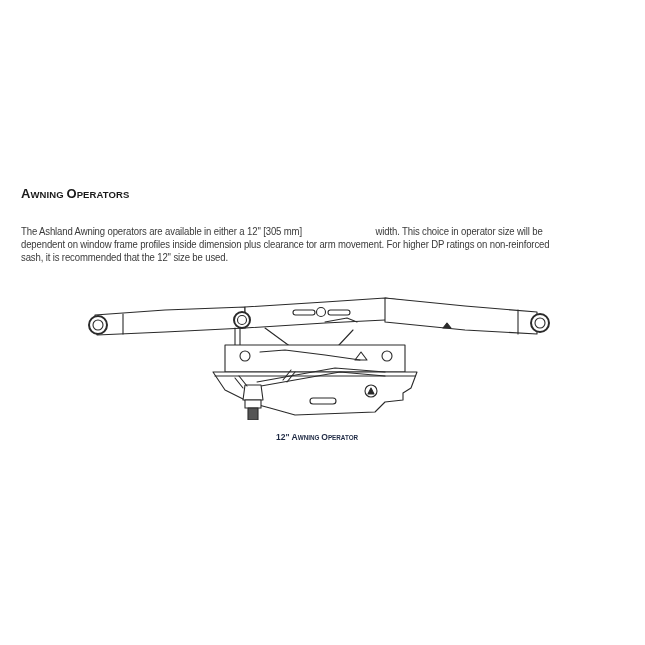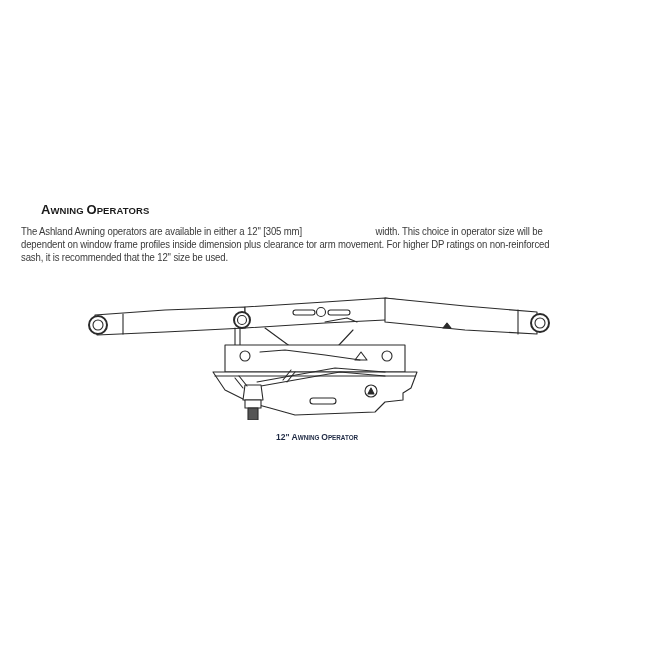--- a/index.html
+++ b/index.html
@@ -1,17 +1,17 @@
 <!DOCTYPE html>
 <html><head>
 <meta charset="utf-8">
 <style>
   html,body{margin:0;padding:0;background:#ffffff;}
   body{width:645px;height:645px;position:relative;overflow:hidden;font-family:"Liberation Sans",sans-serif;color:#333333;}
-  .heading{position:absolute;left:21px;top:200px;font-family:"Liberation Sans",sans-serif;font-weight:bold;color:#1a1a1a;letter-spacing:0.1px;margin-left:20px;}
+  .heading{position:absolute;left:21px;top:184px;font-family:"Liberation Sans",sans-serif;font-weight:bold;color:#1a1a1a;letter-spacing:0.1px;}
   .heading .big{font-size:13px;}
   .heading .sm{font-size:9.5px;text-transform:uppercase;}
   .para{position:absolute;left:21px;top:225px;width:600px;font-size:10.4px;line-height:13px;color:#3a3a3a;font-family:"Liberation Sans Narrow","Liberation Sans",sans-serif;letter-spacing:-0.15px;transform:scaleX(0.92);transform-origin:left top;white-space:nowrap;}
   .para .line{display:block;}
   .gap{display:inline-block;width:80px;}
   .figure{position:absolute;left:85px;top:290px;width:475px;height:130px;}
   .caption{position:absolute;left:276px;top:426px;font-weight:bold;color:#1f2a44;font-family:"Liberation Sans",sans-serif;transform:scaleX(0.9);transform-origin:left top;white-space:nowrap;}
   .caption .big{font-size:9.5px;}
   .caption .sm{font-size:7px;text-transform:uppercase;}
 </style>

